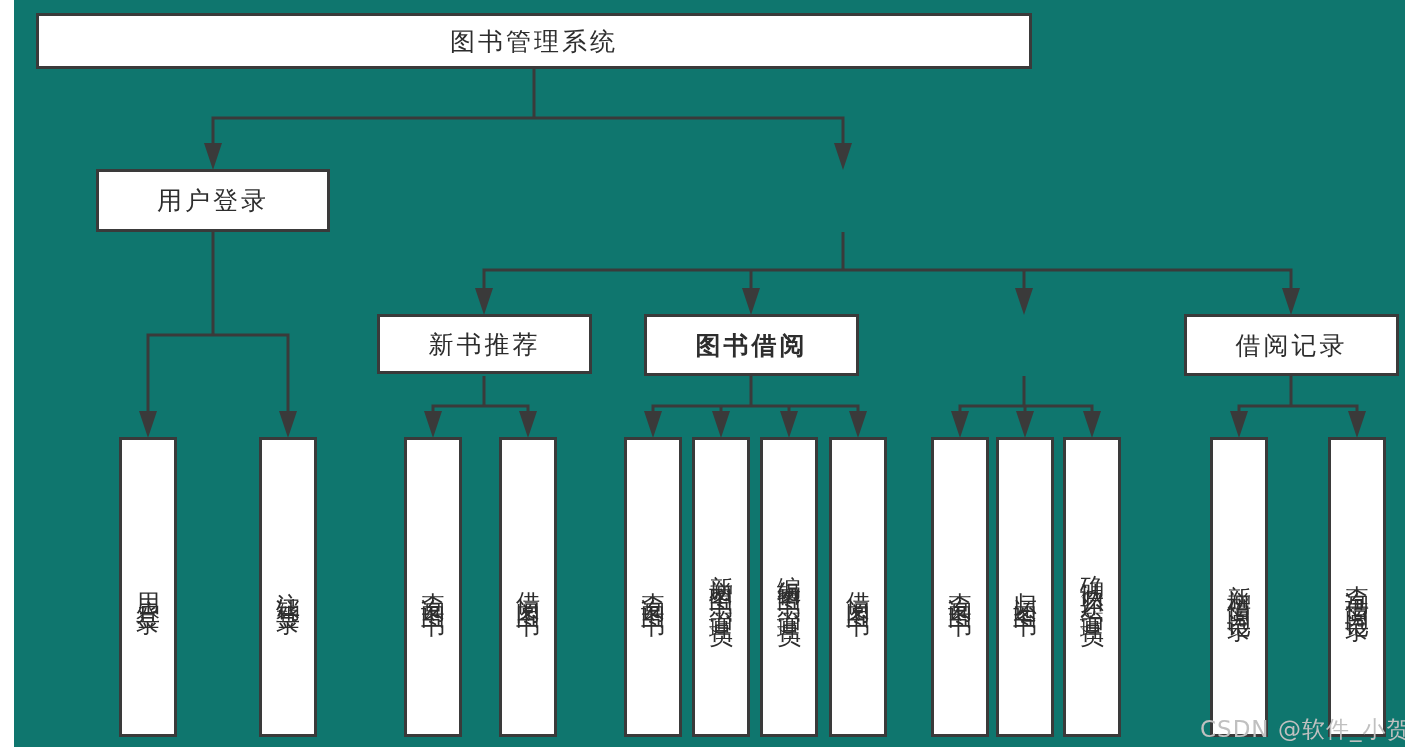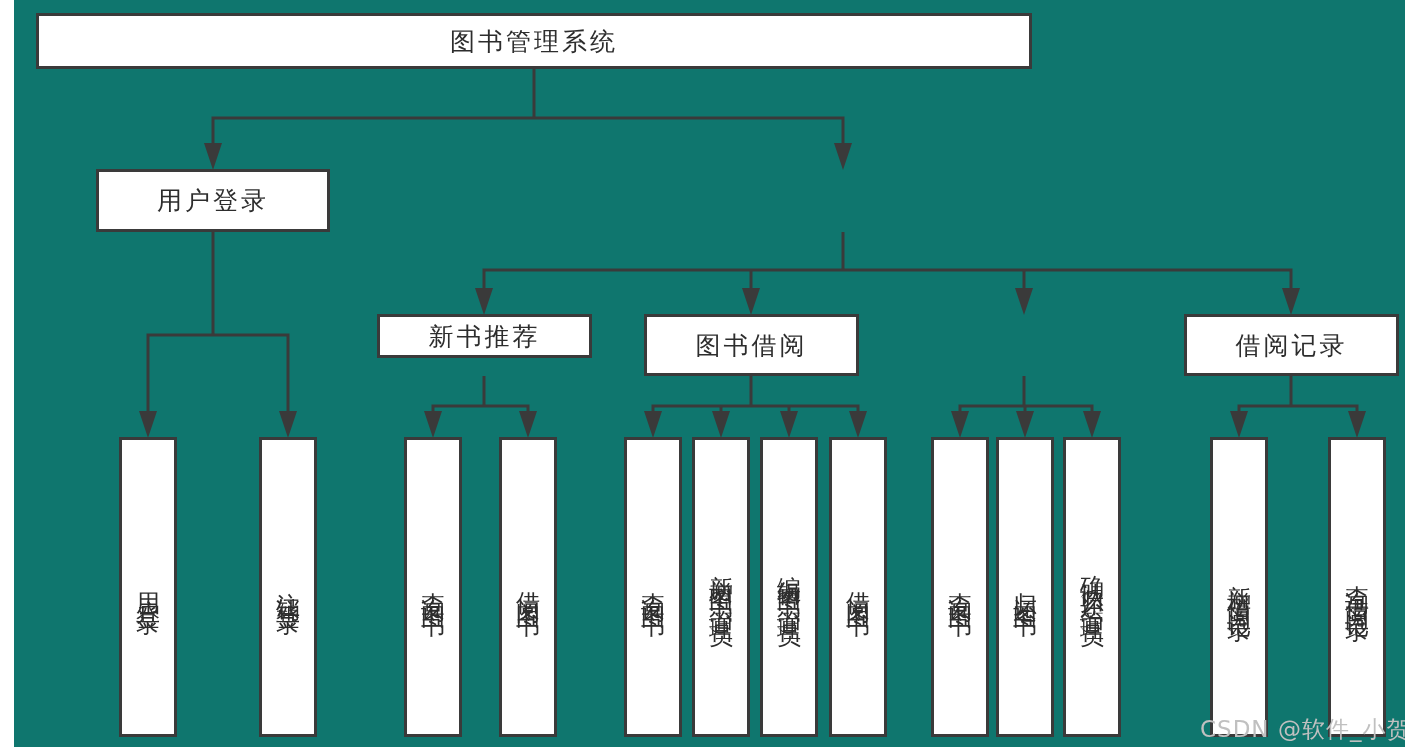--- a/index.html
+++ b/index.html
@@ -106,24 +106,24 @@
   </svg>
 
   <div class="node" style="left:22px; top:13px; width:996px; height:56px;">
     <span>图书管理系统</span>
   </div>
 
   <div class="node" style="left:82px; top:169px; width:234px; height:63px;">
     <span>用户登录</span>
   </div>
 
-  <div class="node" style="left:363px; top:314px; width:215px; height:44px;">
+  <div class="node" style="left:363px; top:314px; width:215px; height:60px;">
     <span>新书推荐</span>
   </div>
-  <div class="node" style="left:630px; top:314px; width:215px; height:62px;">
+  <div class="node" style="left:630px; top:314px; width:215px; height:62px;font-weight:bold;">
     <span>图书借阅</span>
   </div>
   <div class="node" style="left:1170px; top:314px; width:215px; height:62px;">
     <span>借阅记录</span>
   </div>
 
   <div class="leaf" style="left:105px;">
     <span>用户登录</span>
   </div>
   <div class="leaf" style="left:245px;">

